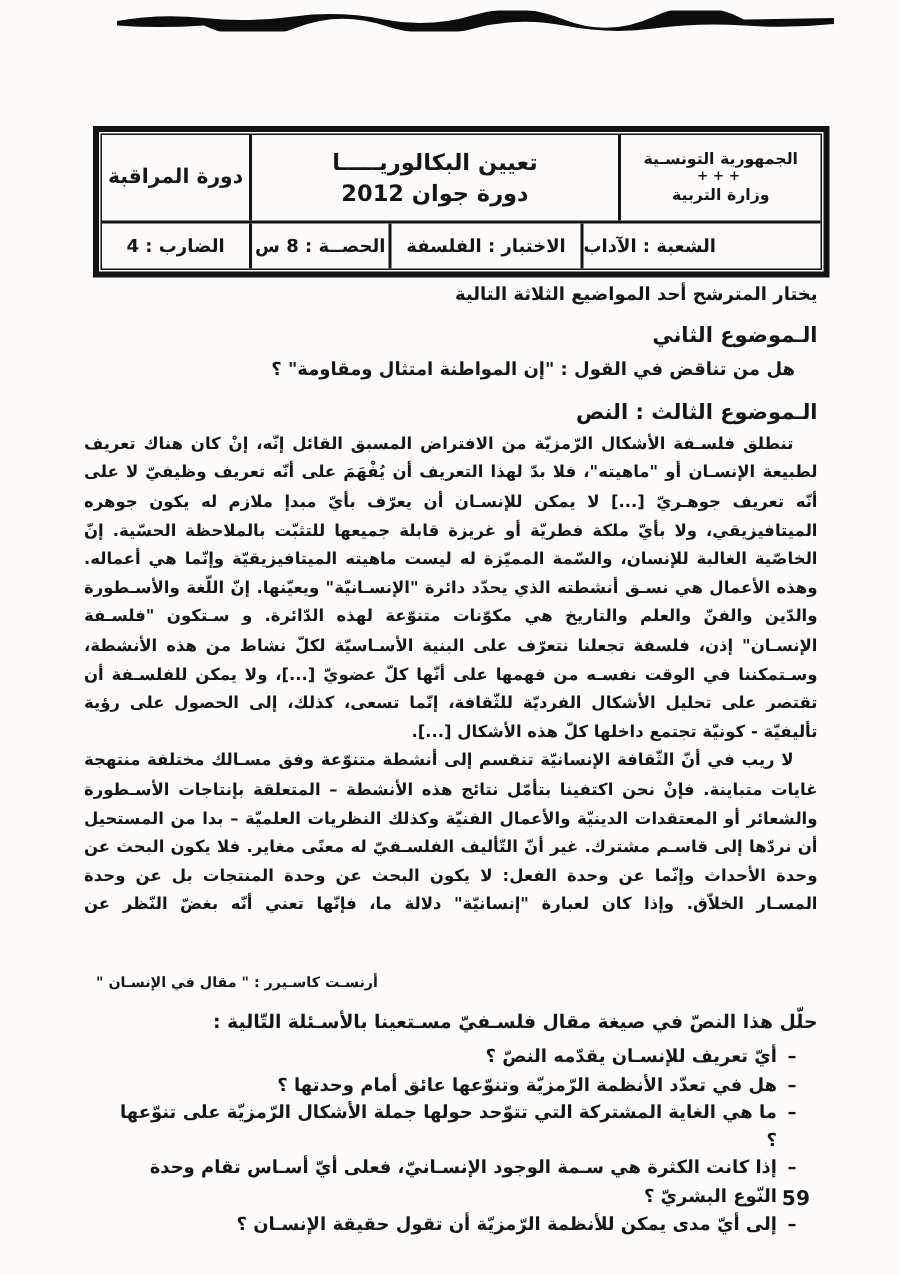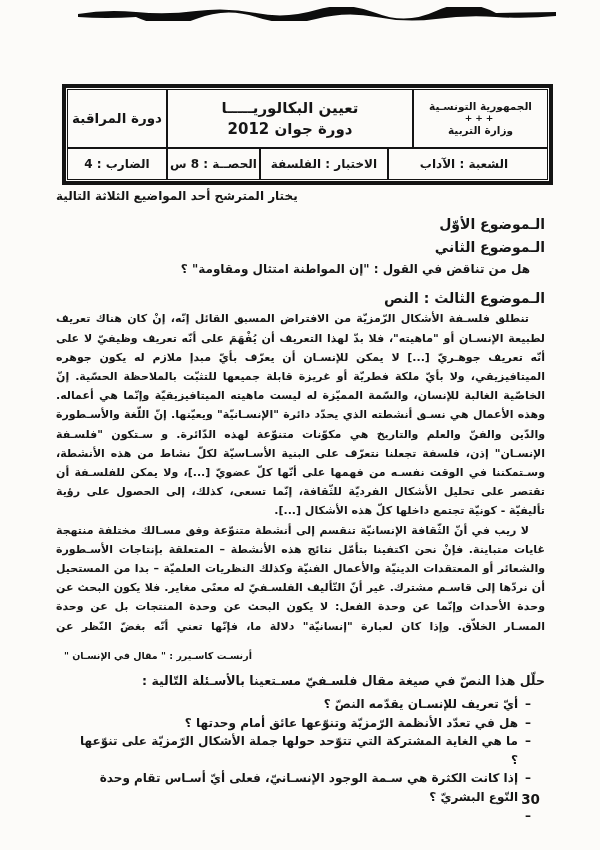--- a/index.html
+++ b/index.html
@@ -36,25 +36,25 @@
     font-weight:bold;text-align:center;line-height:1.25;
     border-left:2px solid #141414;
     overflow:hidden;
   }
   .t-cell:last-child{border-left:none;}
   .authority{font-size:10.5px;}
   .authority .stars{font-size:9px;letter-spacing:3px;line-height:1;margin:1px 0;}
   .exam-title{font-size:15px;line-height:1.4;}
   .session-type{font-size:13.5px;}
   .t-row2 .t-cell{font-size:12px;}
-  .t-row2 .cell-section{align-items:center;padding-right:8px;}
+  .t-row2 .cell-section{align-items:flex-end;padding-right:8px;}
   
   .content-col{position:absolute;top:189px;right:55px;left:56px;}
   .choose-line{
-    text-align:left;font-weight:bold;font-size:12px;margin:0 0 12px 0;
+    text-align:right;font-weight:bold;font-size:12px;margin:0 0 12px 0;
   }
   .topic-heading{
     font-weight:bold;font-size:14px;margin:0 0 5px 0;line-height:1.3;
   }
   .topic-question{
     font-weight:bold;font-size:12px;margin:0 0 11px 0;padding-right:15px;line-height:1.4;
   }
   .topic-heading.third{margin-bottom:2px;}
   .body-text{
     max-height:327px;overflow:hidden;margin-top:1px;
@@ -124,21 +124,20 @@
         <div class="t-cell">
           <span>الضارب : 4</span>
         </div>
       </div>
     </div>
   </div>
 
   <div class="content-col">
     <p class="choose-line">يختار المترشح أحد المواضيع الثلاثة التالية</p>
 
-    <h2 class="topic-heading">الـموضوع الأوّل</h2>
 
     <h2 class="topic-heading">الـموضوع الثاني</h2>
     <p class="topic-question">هل من تناقض في القول : "إن المواطنة امتثال ومقاومة" ؟</p>
 
     <h2 class="topic-heading third">الـموضوع الثالث : النص</h2>
 
     <div class="body-text">
       <p>تنطلق فلسـفة الأشكال الرّمزيّة من الافتراض المسبق القائل إنّه، إنْ كان هناك تعريف لطبيعة الإنسـان أو "ماهيته"، فلا بدّ لهذا التعريف أن يُفْهَمَ على أنّه تعريف وظيفيّ لا على أنّه تعريف جوهـريّ [...] لا يمكن للإنسـان أن يعرّف بأيّ مبدإ ملازم له يكون جوهره الميتافيزيقي، ولا بأيّ ملكة فطريّة أو غريزة قابلة جميعها للتثبّت بالملاحظة الحسّية. إنّ الخاصّية الغالبة للإنسان، والسّمة المميّزة له ليست ماهيته الميتافيزيقيّة وإنّما هي أعماله. وهذه الأعمال هي نسـق أنشطته الذي يحدّد دائرة "الإنسـانيّة" ويعيّنها. إنّ اللّغة والأسـطورة والدّين والفنّ والعلم والتاريخ هي مكوّنات متنوّعة لهذه الدّائرة. و سـتكون "فلسـفة الإنسـان" إذن، فلسفة تجعلنا نتعرّف على البنية الأسـاسيّة لكلّ نشاط من هذه الأنشطة، وسـتمكننا في الوقت نفسـه من فهمها على أنّها كلّ عضويّ [...]، ولا يمكن للفلسـفة أن تقتصر على تحليل الأشكال الفرديّة للثّقافة، إنّما تسعى، كذلك، إلى الحصول على رؤية تأليفيّة - كونيّة تجتمع داخلها كلّ هذه الأشكال [...].</p>
       <p>لا ريب في أنّ الثّقافة الإنسانيّة تنقسم إلى أنشطة متنوّعة وفق مسـالك مختلفة منتهجة غايات متباينة. فإنْ نحن اكتفينا بتأمّل نتائج هذه الأنشطة – المتعلقة بإنتاجات الأسـطورة والشعائر أو المعتقدات الدينيّة والأعمال الفنيّة وكذلك النظريات العلميّة – بدا من المستحيل أن نردّها إلى قاسـم مشترك. غير أنّ التّأليف الفلسـفيّ له معنًى مغاير. فلا يكون البحث عن وحدة الأحداث وإنّما عن وحدة الفعل: لا يكون البحث عن وحدة المنتجات بل عن وحدة المسـار الخلاّق. وإذا كان لعبارة "إنسانيّة" دلالة ما، فإنّها تعني أنّه بغضّ النّظر عن الاختلافات والتعارضـات بين مختلف أشكالها، فجميعها تعمل في سـبيل الغاية نفسـها. وعلينا أن نعثر في هذا الدّرب الطويل على سـمة غالبة و خاصيّة كونيّة تربطان بين هذه الأشكال وتحققان الانسـجام بينها. فإذا اسـتطعنا تعيين هذه السّـمة، أمكن للأطياف المتفرّقة أن تجتمع وتُرَدُّ إلى بؤرة روحيّة واحدة.</p>
     </div>
@@ -160,19 +159,20 @@
       <li>
         <span class="dash">–</span>
         <span>ما هي الغاية المشتركة التي تتوّحد حولها جملة الأشكال الرّمزيّة على تنوّعها ؟</span>
       </li>
       <li>
         <span class="dash">–</span>
         <span>إذا كانت الكثرة هي سـمة الوجود الإنسـانيّ، فعلى أيّ أسـاس تقام وحدة النّوع البشريّ ؟</span>
       </li>
       <li>
         <span class="dash">–</span>
+        <span>إلى أيّ مدى يمكن للأنظمة الرّمزيّة أن تقول حقيقة الإنسـان ؟</span>
       </li>
     </ul>
   </div>
 
-  <div class="pagenum">30</div>
+  <div class="pagenum">59</div>
 
 </div>
 
 </body></html>

